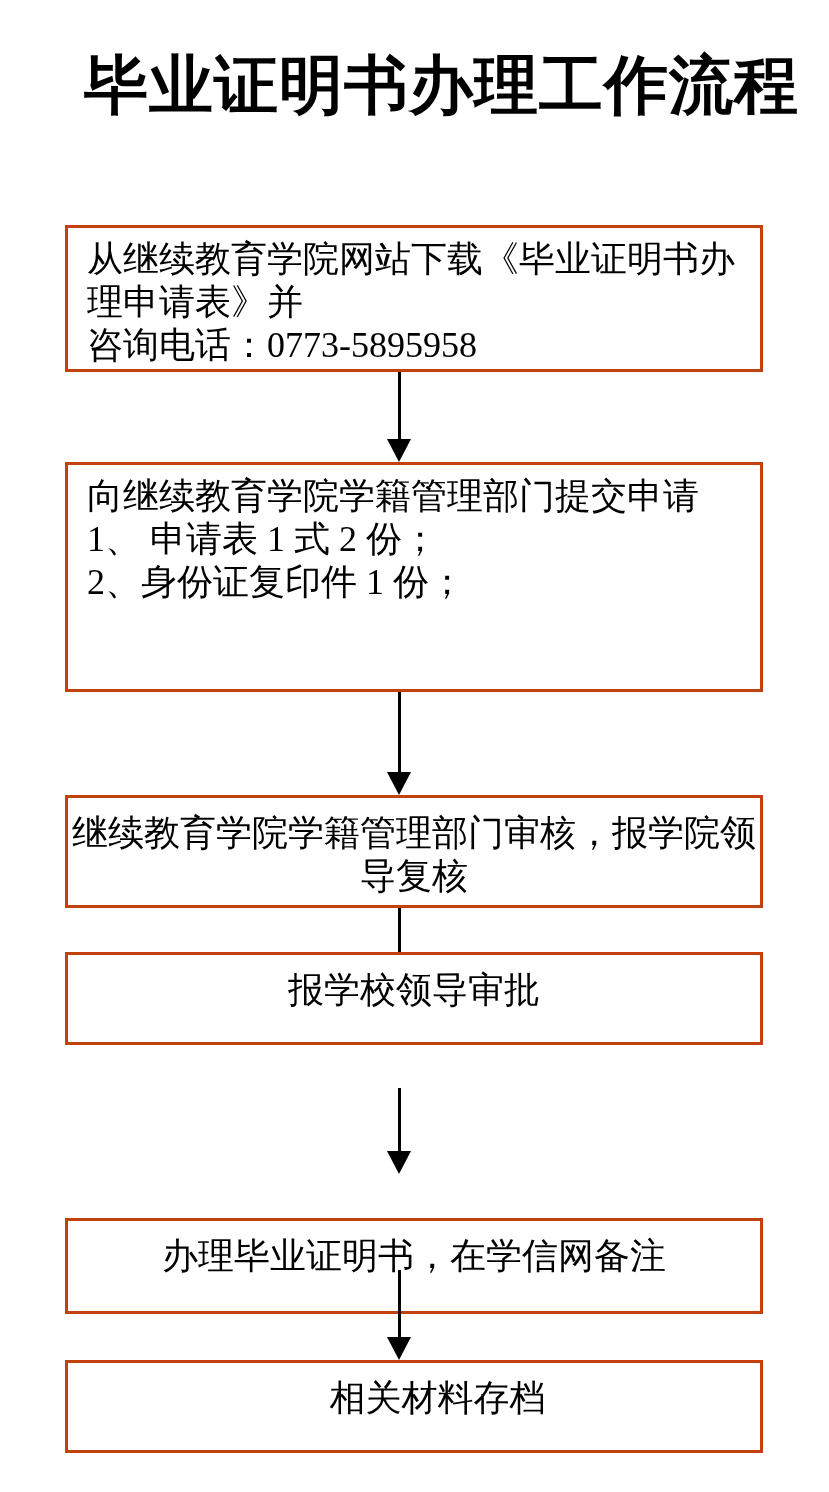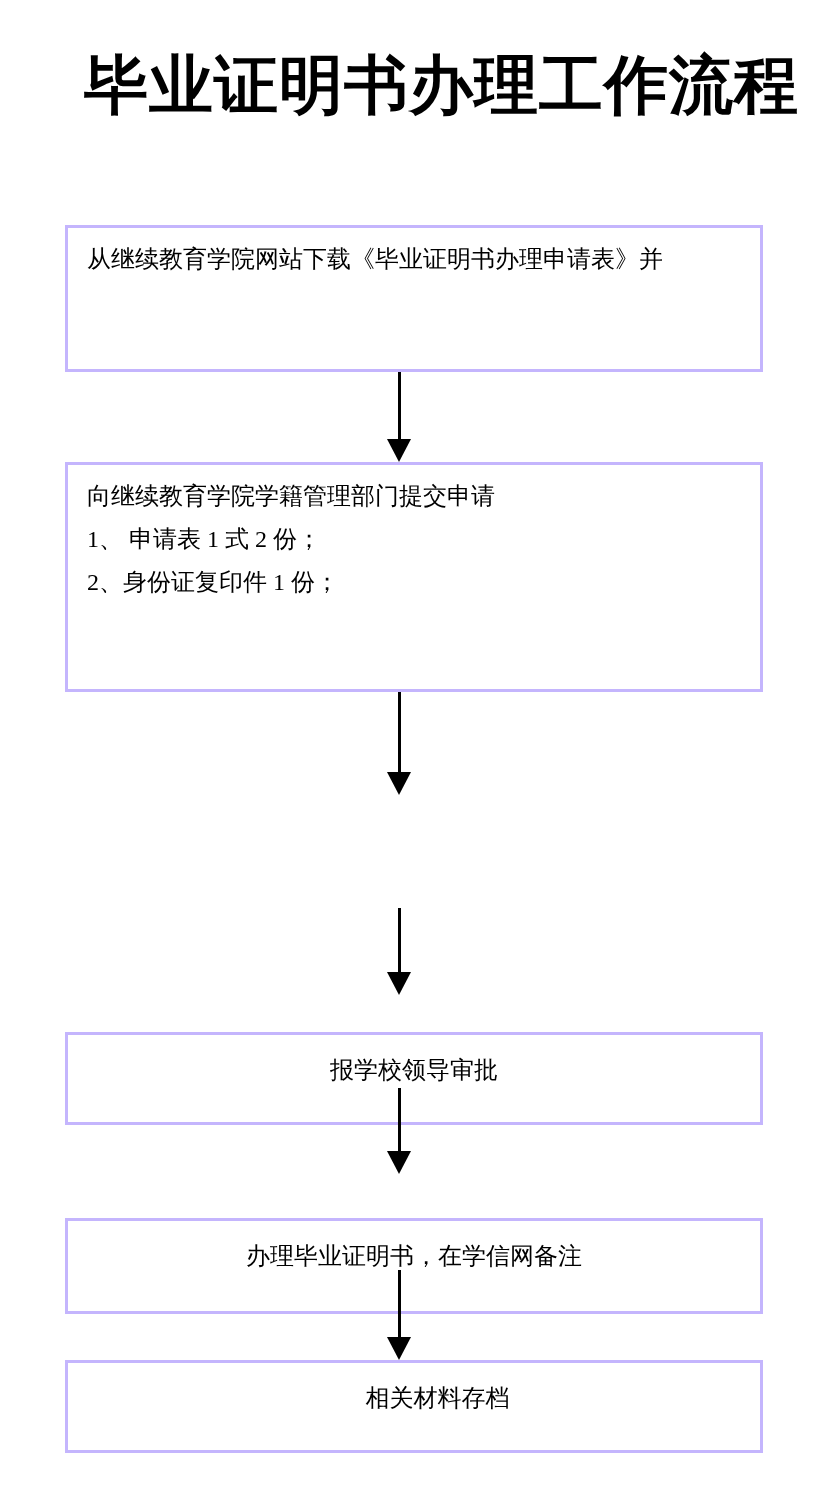--- a/index.html
+++ b/index.html
@@ -28,23 +28,23 @@
     font-weight: bold;
     font-size: 64px;
     letter-spacing: 1px;
     white-space: nowrap;
   }
   .box {
     position: absolute;
     left: 65px;
     width: 698px;
     box-sizing: border-box;
-    border: 3px solid #c4b5fd;
+    border: 3px solid #c2410c;
     background: #ffffff;
-    font-size: 24px;
+    font-size: 36px;
     line-height: 43px;
   }
   .box.align-left {
     padding: 10px 16px 0 19px;
     text-align: left;
   }
   .box.align-center {
     padding-top: 14px;
     text-align: center;
   }
@@ -67,53 +67,57 @@
     border-left: 12px solid transparent;
     border-right: 12px solid transparent;
     border-top: 23px solid #000000;
   }
   #box-1 { top: 225px;  height: 147px; }
   #arrow-1 { top: 372px; height: 90px; }
   #box-2 { top: 462px;  height: 230px; }
   #arrow-2 { top: 692px; height: 103px; }
   #box-3 { top: 795px;  height: 113px; }
   #arrow-3 { top: 908px; height: 87px; }
-  #box-4 { top: 1032px;  height: 93px; }
+  #box-4 { top: 952px;  height: 93px; }
   #arrow-4 { top: 1088px; height: 86px; }
   #box-5 { top: 1218px; height: 96px; }
   #arrow-5 { top: 1270px; height: 90px; }
   #box-6 { top: 1360px; height: 93px; padding-left: 47px; }
 </style>
 </head>
 <body>
 
 <div class="page">
 
   <div class="title">毕业证明书办理工作流程</div>
 
   <div class="box align-left" id="box-1">
     <div>从继续教育学院网站下载《毕业证明书办理申请表》并</div>
+    <div>咨询电话：0773-5895958</div>
   </div>
 
   <div class="arrow" id="arrow-1">
     <div class="shaft"></div>
     <div class="head"></div>
   </div>
 
   <div class="box align-left" id="box-2">
     <div>向继续教育学院学籍管理部门提交申请</div>
     <div>1、 申请表 1 式 2 份；</div>
     <div>2、身份证复印件 1 份；</div>
   </div>
 
   <div class="arrow" id="arrow-2">
     <div class="shaft"></div>
     <div class="head"></div>
   </div>
 
+  <div class="box align-center" id="box-3">
+    <div>继续教育学院学籍管理部门审核，报学院领导复核</div>
+  </div>
 
   <div class="arrow" id="arrow-3">
     <div class="shaft"></div>
     <div class="head"></div>
   </div>
 
   <div class="box align-center" id="box-4">
     <div>报学校领导审批</div>
   </div>
 

